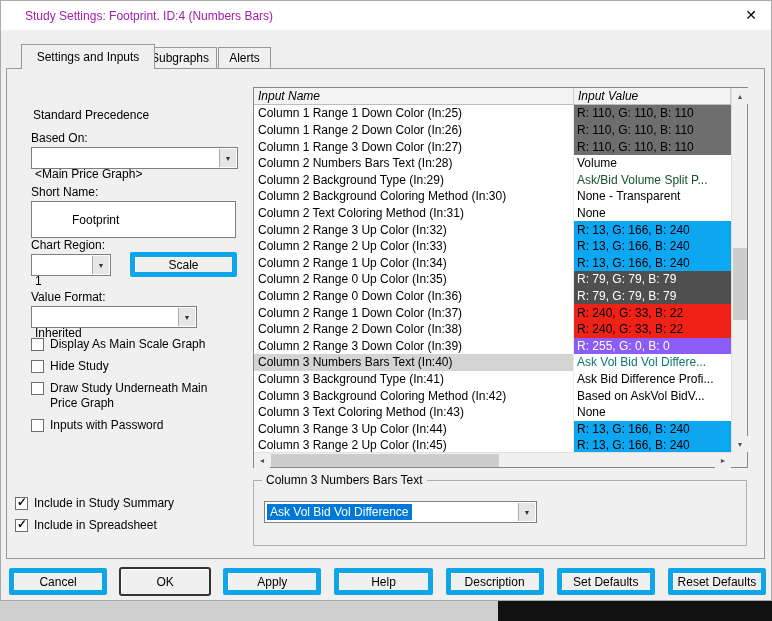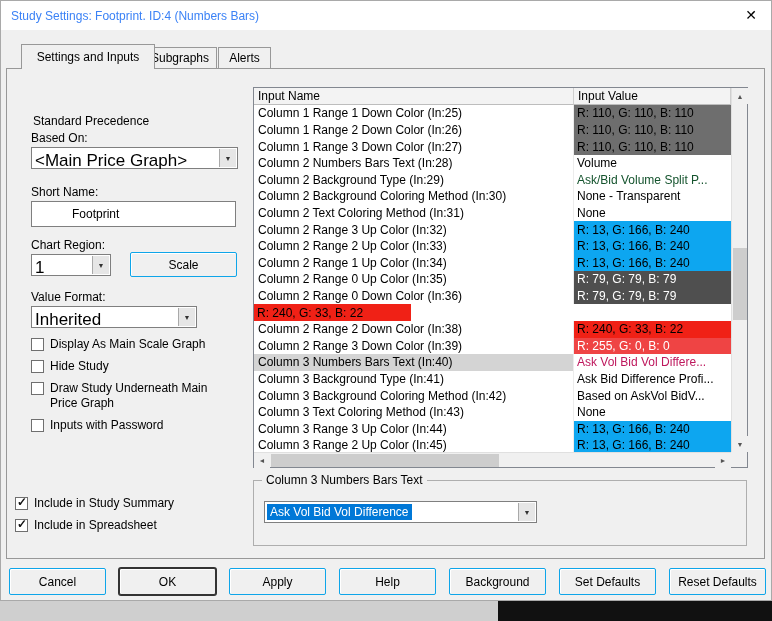--- a/index.html
+++ b/index.html
@@ -3,50 +3,50 @@
 <meta charset="utf-8">
 <style>
   * { box-sizing: border-box; margin: 0; padding: 0; }
   body { font-family: "Liberation Sans", sans-serif; }
   .screen { position: relative; width: 772px; height: 621px; background: #111; overflow: hidden; }
   .below-left { position: absolute; left: 0; top: 601px; width: 498px; height: 20px; background: #cfcfcf; }
 
   .dialog { position: absolute; left: 0; top: 0; width: 772px; height: 601px; background: #f0f0f0; border: 1px solid #a9a9a9; }
 
   .titlebar { position: absolute; left: 0; top: 0; width: 100%; height: 29px; background: #ffffff; }
-  .title-text { position: absolute; left: 10px; top: 8px; font-size: 12px; color: #3b82f6; white-space: nowrap; }
+  .title-text { position: absolute; left: 24px; top: 8px; font-size: 12px; color: #a21caf; white-space: nowrap; }
   .close-btn { position: absolute; right: 14px; top: 6px; font-size: 14px; color: #000; cursor: pointer; line-height: 16px; }
 
   .tab { position: absolute; height: 22px; top: 46px; background: #f0f0f0; border: 1px solid #989898; border-bottom: none; font-size: 12px; text-align: center; line-height: 21px; z-index: 1; }
   .tab.active { top: 43px; height: 25px; line-height: 24px; z-index: 3; }
   .tab-settings { left: 20px; width: 134px; }
   .tab-subgraphs { left: 142px; width: 74px; }
   .tab-alerts { left: 217px; width: 53px; }
 
   .panel { position: absolute; left: 5px; top: 67px; width: 759px; height: 491px; background: #f0f0f0; border: 1px solid #989898; z-index: 2; }
 
   .ctl { position: absolute; z-index: 4; }
   .lbl { font-size: 12px; color: #000; white-space: nowrap; }
 
   .combo { background: #fff; border: 1px solid #7f7f7f; position: absolute; z-index: 4; }
-  .combo-text { position: absolute; left: 3px; top: 3px; font-size: 17px; white-space: nowrap; overflow: hidden; right: 20px; }
+  .combo-text { position: absolute; left: 3px; top: 19px; font-size: 12px; white-space: nowrap; overflow: hidden; right: 20px; }
   .combo-arrow { position: absolute; right: 1px; top: 1px; bottom: 1px; width: 17px; background: #e6e6e6; border-left: 1px solid #a9a9a9; text-align: center; font-size: 7px; color: #333; display: flex; align-items: center; justify-content: center; cursor: pointer; }
 
   .edit { position: absolute; background: #fff; border: 1px solid #7f7f7f; font-size: 12px; padding-left: 3px; font-family: "Liberation Sans", sans-serif; z-index: 4; }
 
-  .pushbtn { background: #f0f0f0; border: 1px solid #0ea5e9; border-radius: 2px; font-size: 12px; font-family: "Liberation Sans", sans-serif; box-shadow: inset 1px 1px 0 #ffffff; cursor: pointer; }
+  .pushbtn { background: #f0f0f0; border: 5px solid #0ea5e9; border-radius: 2px; font-size: 12px; font-family: "Liberation Sans", sans-serif; box-shadow: inset 1px 1px 0 #ffffff; cursor: pointer; }
 
   .cb { display: flex; gap: 6px; align-items: flex-start; font-size: 12px; margin-bottom: 7px; cursor: pointer; }
   .cb-box { width: 13px; height: 13px; background: #fff; border: 1px solid #6f6f6f; flex: 0 0 auto; position: relative; margin-top: 1px; }
   .cb-check { display: none; position: absolute; left: 1px; top: -3px; font-size: 12px; font-weight: bold; color: #111; }
   .cb.checked .cb-check { display: block; }
   .cb-label { line-height: 15px; }
 
   .table { position: absolute; left: 252px; top: 86px; width: 495px; height: 381px; background: #fff; border: 1px solid #828790; z-index: 4; }
-  .thead { display: flex; height: 17px; }
+  .thead { display: flex; height: 17px; font-style: italic; }
   .th { font-size: 12px; padding: 1px 0 0 4px; background: #f3f3f3; border-right: 1px solid #cfcfcf; border-bottom: 1px solid #bdbdbd; white-space: nowrap; overflow: hidden; cursor: pointer; }
   .th-name { width: 320px; }
   .th-value { width: 157px; }
   .tbody { position: absolute; left: 0; top: 17px; width: 477px; height: 349px; overflow: hidden; }
   .trow { display: flex; height: 16.619px; font-size: 12px; cursor: default; }
   .cell-name { width: 320px; padding-left: 4px; white-space: nowrap; overflow: hidden; border-right: 1px solid #ececec; display: flex; align-items: center; }
   .cell-value { width: 157px; padding-left: 3px; white-space: nowrap; overflow: hidden; display: flex; align-items: center; }
   .trow.selected .cell-name { background: #d4d4d4; }
 
   .vscroll { position: absolute; right: 0; top: 0; width: 16px; height: 364px; background: #f0f0f0; border-left: 1px solid #e0e0e0; }
@@ -81,30 +81,30 @@
       <span class="title-text">Study Settings: Footprint. ID:4 (Numbers Bars)</span>
       <span class="close-btn">✕</span>
     </div>
 
     <div class="tab tab-settings active">Settings and Inputs</div>
     <div class="tab tab-subgraphs">Subgraphs</div>
     <div class="tab tab-alerts">Alerts</div>
 
     <div class="panel"></div>
 
-    <div class="ctl lbl" style="left:32px; top:113px;">Standard Precedence</div>
+    <div class="ctl lbl" style="left:32px; top:107px;">Standard Precedence</div>
 
     <div class="ctl lbl" style="left:30px; top:130px;">Based On:</div>
     <div class="combo" style="left:30px; top:146px; width:207px; height:22px;">
       <span class="combo-text">&lt;Main Price Graph&gt;</span>
       <span class="combo-arrow">▼</span>
     </div>
 
     <div class="ctl lbl" style="left:30px; top:184px;text-align:center;">Short Name:</div>
-    <input class="edit" style="left: 30px; top: 200px; width: 205px; height: 26px; padding-left: 40px;" value="Footprint">
+    <input class="edit" style="left: 30px; top: 200px; width: 205px; height: 37px; padding-left: 40px;" value="Footprint">
 
     <div class="ctl lbl" style="left:30px; top:237px;">Chart Region:</div>
     <div class="combo" style="left:30px; top:253px; width:80px; height:22px;">
       <span class="combo-text">1</span>
       <span class="combo-arrow">▼</span>
     </div>
     <button class="pushbtn ctl" style="left:129px; top:251px; width:107px; height:25px;">Scale</button>
 
     <div class="ctl lbl" style="left:30px; top:289px;">Value Format:</div>
     <div class="combo" style="left:30px; top:305px; width:166px; height:22px;">
@@ -194,33 +194,34 @@
   </div>
           <div class="trow">
     <div class="cell-name">Column 2 Range 0 Up Color (In:35)</div>
     <div class="cell-value" style="background: rgb(79, 79, 79); color: rgb(255, 255, 255);">R: 79, G: 79, B: 79</div>
   </div>
           <div class="trow">
     <div class="cell-name">Column 2 Range 0 Down Color (In:36)</div>
     <div class="cell-value" style="background: rgb(79, 79, 79); color: rgb(255, 255, 255);">R: 79, G: 79, B: 79</div>
   </div>
           <div class="trow">
+    <div class="cell-name">Column 2 Range 1 Down Color (In:37)</div>
     <div class="cell-value" style="background: rgb(240, 33, 22); color: rgb(0, 0, 0);">R: 240, G: 33, B: 22</div>
   </div>
           <div class="trow">
     <div class="cell-name">Column 2 Range 2 Down Color (In:38)</div>
     <div class="cell-value" style="background: rgb(240, 33, 22); color: rgb(0, 0, 0);">R: 240, G: 33, B: 22</div>
   </div>
           <div class="trow">
     <div class="cell-name">Column 2 Range 3 Down Color (In:39)</div>
-    <div class="cell-value" style="background: #ef4444; color: rgb(255, 255, 255);">R: 255, G: 0, B: 0</div>
+    <div class="cell-value" style="background: #8b5cf6; color: rgb(255, 255, 255);">R: 255, G: 0, B: 0</div>
   </div>
           <div class="trow selected">
     <div class="cell-name">Column 3 Numbers Bars Text (In:40)</div>
-    <div class="cell-value" style="background: rgb(255, 255, 255); color: #be185d;">Ask Vol Bid Vol Differe...</div>
+    <div class="cell-value" style="background: rgb(255, 255, 255); color: #0f766e;">Ask Vol Bid Vol Differe...</div>
   </div>
           <div class="trow">
     <div class="cell-name">Column 3 Background Type (In:41)</div>
     <div class="cell-value" style="background: rgb(255, 255, 255); color: rgb(0, 0, 0);">Ask Bid Difference Profi...</div>
   </div>
           <div class="trow">
     <div class="cell-name">Column 3 Background Coloring Method (In:42)</div>
     <div class="cell-value" style="background: rgb(255, 255, 255); color: #000000;">Based on AskVol BidV...</div>
   </div>
           <div class="trow">
@@ -255,19 +256,19 @@
         <span class="sel-text">Ask Vol Bid Vol Difference</span>
         <span class="combo-arrow">▼</span>
       </div>
     </div>
 
     <div class="buttons">
         <button class="pushbtn action-btn">Cancel</button>
         <button class="pushbtn action-btn default">OK</button>
         <button class="pushbtn action-btn">Apply</button>
         <button class="pushbtn action-btn">Help</button>
-        <button class="pushbtn action-btn">Background</button>
+        <button class="pushbtn action-btn">Description</button>
         <button class="pushbtn action-btn">Set Defaults</button>
         <button class="pushbtn action-btn">Reset Defaults</button>
       </div>
 
   </div>
 </div>
 
 </body></html>

